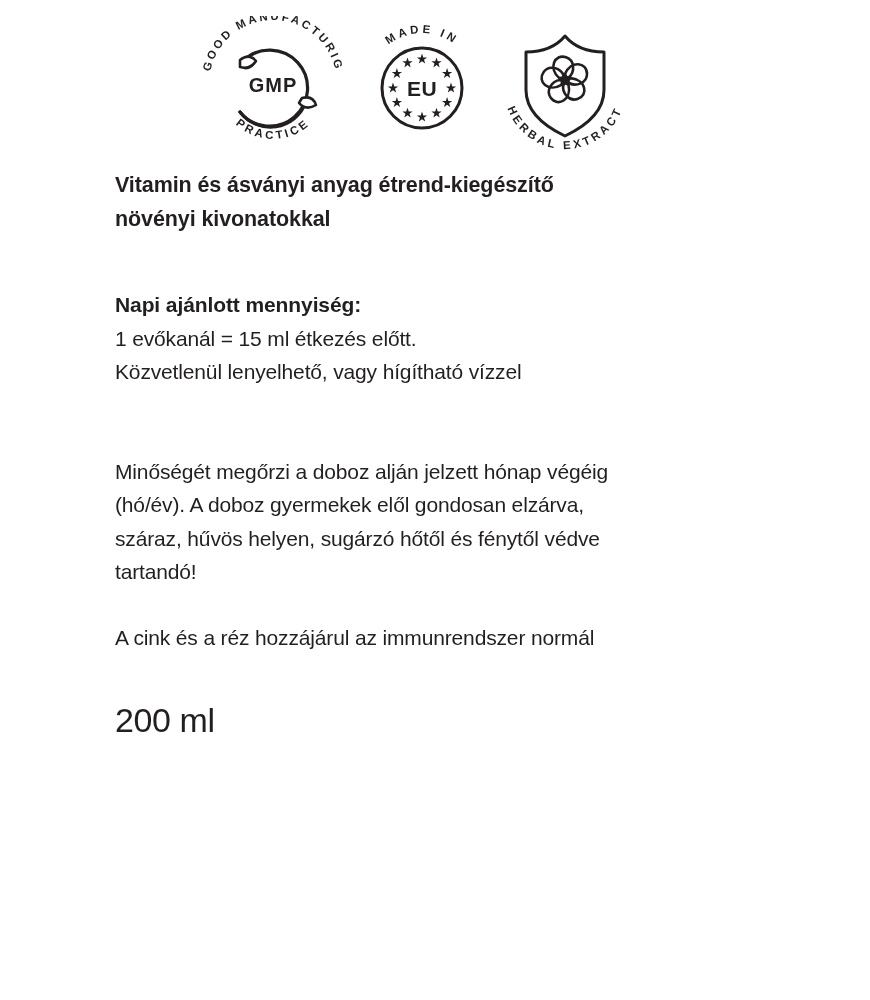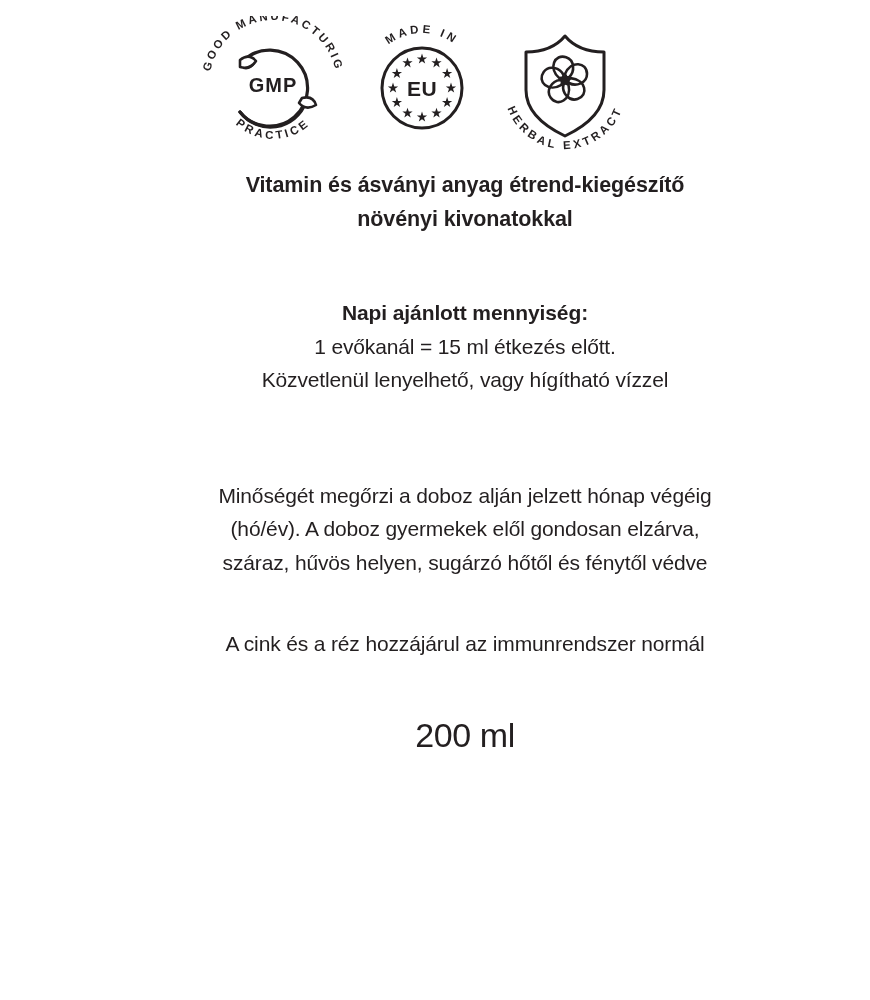--- a/index.html
+++ b/index.html
@@ -35,36 +35,35 @@
   #badge-gmp   { left: 198px; }
   #badge-eu    { left: 347px; }
   #badge-herb  { left: 490px; }
 
   
   .content {
     position: absolute;
     left: 115px;
     top: 168px;
     width: 700px;
-    text-align: center;
   }
 
   .heading {
     font-weight: bold;
     font-size: 21.5px;
     line-height: 34px;
     letter-spacing: -0.1px;
     margin: 0;
   }
 
   .para {
     font-size: 21px;
     line-height: 33.5px;
     letter-spacing: -0.15px;
-    margin: 8px;
+    margin: 0;
     font-weight: normal;
   }
   .para .lbl {
     font-weight: bold;
     letter-spacing: -0.1px;
   }
 
   .spacer-lg { height: 52px; }
   .spacer-md { height: 34px; }
   .spacer-sm { height: 32px; }
@@ -188,20 +187,21 @@
 
   <div class="spacer-md"></div>
 
 
   <div class="spacer-sm"></div>
 
   <p class="para">
     <span class="line">Minőségét megőrzi a doboz alján jelzett hónap végéig</span>
     <span class="line">(hó/év). A doboz gyermekek elől gondosan elzárva,</span>
     <span class="line">száraz, hűvös helyen, sugárzó hőtől és fénytől védve</span>
+    <span class="line">tartandó!</span>
   </p>
 
   <div class="spacer-sm"></div>
 
   <p class="para">
     <span class="line">A cink és a réz hozzájárul az immunrendszer normál</span>
   </p>
 
   <div class="spacer-vol"></div>
 

